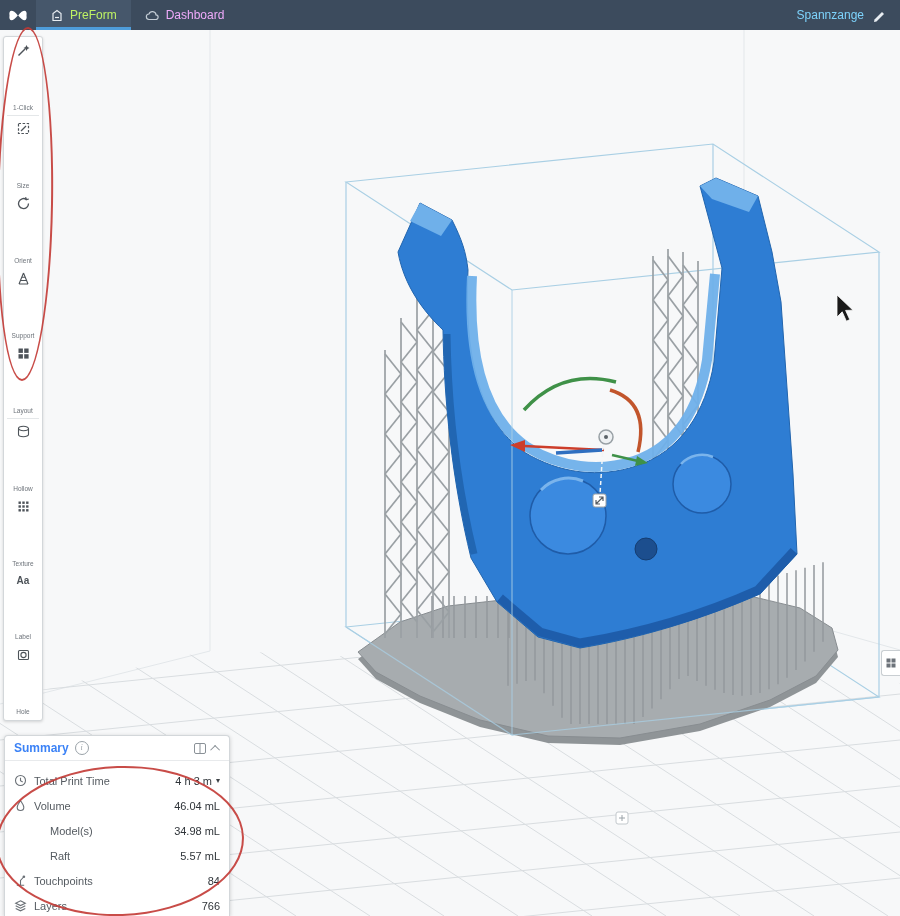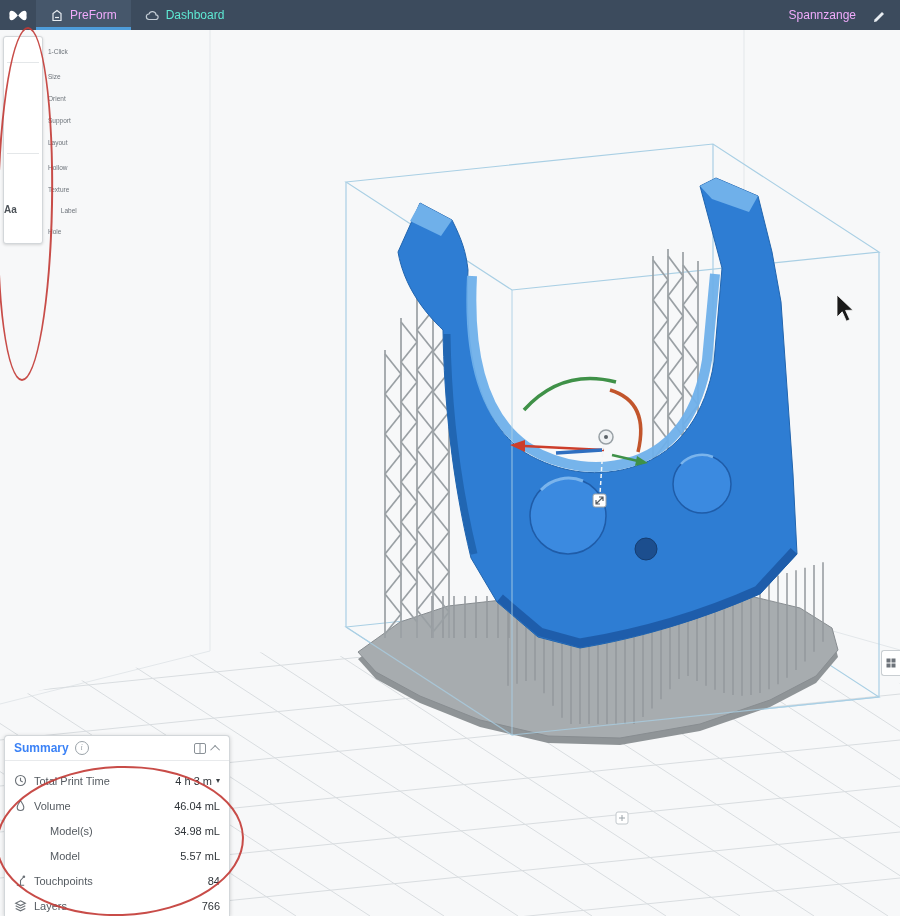--- a/index.html
+++ b/index.html
@@ -2,27 +2,27 @@
 <html><head>
 <meta charset="utf-8">
 <style>
   html,body{margin:0;padding:0;}
   body{width:900px;height:916px;overflow:hidden;font-family:"Liberation Sans",sans-serif;background:#f7f8f9;}
   #app{position:relative;width:900px;height:916px;overflow:hidden;}
 
   
   .topbar{position:absolute;top:0;left:0;right:0;height:30px;background:#3c4b5d;display:flex;align-items:stretch;z-index:30;}
   .logo{width:36px;display:flex;align-items:center;justify-content:center;cursor:pointer;}
-  .tab{display:flex;align-items:center;gap:6px;padding:0 14px;color:#5eead4;font-size:12px;cursor:pointer;}
-  .tab.active{background:#46576b;color:#f0abfc;box-shadow:inset 0 -3px 0 #4e9ddb;}
-  .tb-right{margin-left:auto;display:flex;align-items:center;gap:16px;padding-right:14px;color:#f0abfc;font-size:12px;}
+  .tab{display:flex;align-items:center;gap:6px;padding:0 14px;color:#f0abfc;font-size:12px;cursor:pointer;}
+  .tab.active{background:#46576b;color:#bef264;box-shadow:inset 0 -3px 0 #4e9ddb;}
+  .tb-right{margin-left:auto;display:flex;align-items:center;gap:8px;padding-right:14px;color:#7dd3fc;font-size:12px;}
 
   
   .toolbar{position:absolute;left:3px;top:36px;width:38px;background:#fff;border:1px solid #d3d7da;border-radius:3px;box-shadow:0 1px 3px rgba(0,0,0,.15);z-index:20;padding:2px 0;}
-  .tool{display:flex;flex-direction:row;align-items:center;padding:4px 0 3px;cursor:pointer;gap:44px;}
+  .tool{display:flex;flex-direction:column;align-items:center;padding:4px 0 3px;cursor:pointer;gap:44px;}
   .tlabel{font-size:6.5px;color:#6d737a;margin-top:2px;white-space:nowrap;}
   .aa{font-size:10px;font-weight:bold;color:#4d5359;line-height:13px;}
   .sep{border-top:1px solid #e4e7e9;margin:1px 3px;}
 
   
   #scene{position:absolute;left:0;top:0;z-index:1;}
 
   
   .rp-btn{position:absolute;right:0;top:650px;width:18px;height:24px;background:#fff;border:1px solid #c9ced2;border-right:none;border-radius:3px 0 0 3px;z-index:15;display:flex;align-items:center;justify-content:center;cursor:pointer;}
 
@@ -486,21 +486,21 @@
             </svg>
       </span>
       <span class="slabel">Volume</span>
       <span class="sval">46.04 mL</span>
     </div>
     <div class="srow sub">
       <span class="slabel">Model(s)</span>
       <span class="sval">34.98 mL</span>
     </div>
     <div class="srow sub">
-      <span class="slabel">Model</span>
+      <span class="slabel">Raft</span>
       <span class="sval">5.57 mL</span>
     </div>
     <div class="srow">
       <span class="sicon">
         <svg width="13" height="13" viewBox="0 0 13 13">
               <path d="M2.8 11.2 h7.4 M6.5 11.2 V6.5 L9.6 3" fill="none" stroke="#6a7076" stroke-width="1.1"></path>
               <circle cx="9.9" cy="2.7" r="1.3" fill="#6a7076"></circle>
             </svg>
       </span>
       <span class="slabel">Touchpoints</span>

